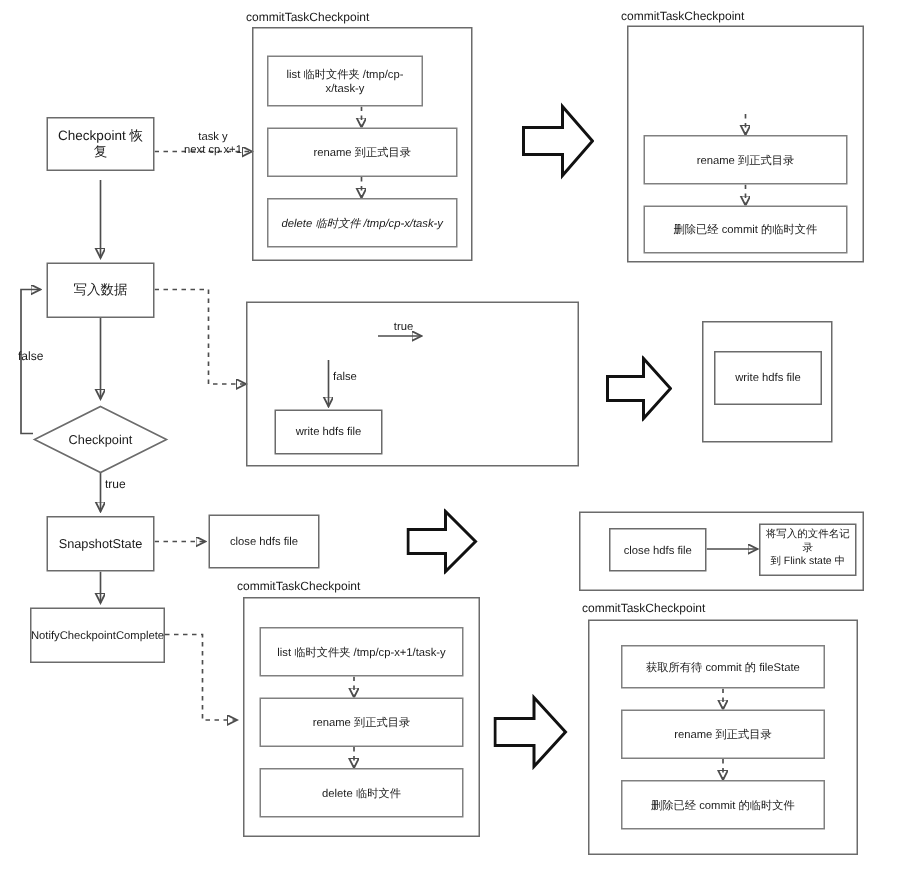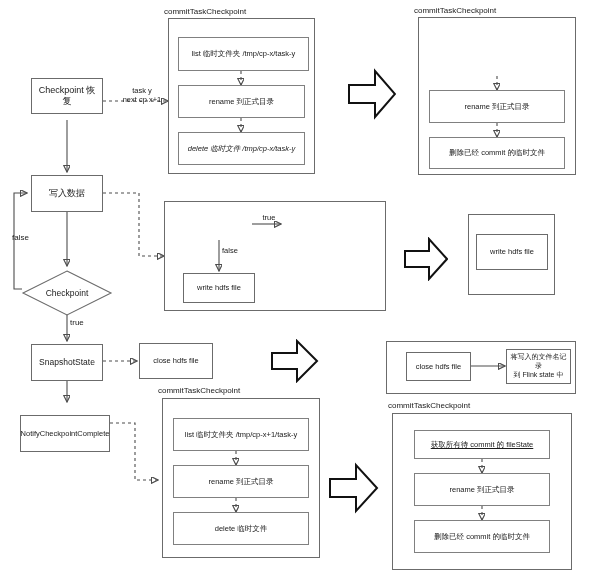--- a/index.html
+++ b/index.html
@@ -162,25 +162,25 @@
     <svg width="90" height="46" viewBox="0 0 90 46">
       <polygon points="45,1 89,23 45,45 1,23" fill="#ffffff" stroke="#6b6b6b" stroke-width="1.1"></polygon>
     </svg>
     <div class="diamond-label" style="font-size:8.5px;">Checkpoint</div>
   </div>
 
   <div class="edge-label" style="left:70px; top:318px; width:30px; font-size:8px; text-align:left;">true</div>
 
   <div class="node" style="left:31px; top:344px; width:72px; height:37px; font-size:8.5px;">SnapshotState</div>
 
-  <div class="node" style="left:20px; top:415px; width:90px; height:37px; font-size:7.5px;">NotifyCheckpointComplete</div>
+  <div class="node" style="left:20px; top:405px; width:90px; height:37px; font-size:7.5px;">NotifyCheckpointComplete</div>
 
   <div class="group-label" style="left:164px; top:7px; font-size:8px;">commitTaskCheckpoint</div>
   <div class="group" style="left:168px; top:18px; width:147px; height:156px;"></div>
-  <div class="node thin" style="left:178px; top:37px; width:131px; height:34px; font-size:7.5px;">list 临时文件夹 /tmp/cp-x/task-y</div>
+  <div class="node thin" style="left:178px; top:37px; width:104px; height:34px; font-size:7.5px;">list 临时文件夹 /tmp/cp-x/task-y</div>
   <div class="node thin" style="left:178px; top:85px; width:127px; height:33px; font-size:7.5px;">rename 到正式目录</div>
   <div class="node thin" style="left:178px; top:132px; width:127px; height:33px; font-size:7.5px;font-style:italic;">delete 临时文件 /tmp/cp-x/task-y</div>
 
   <div class="bigarrow" style="left:348px; top:68px; width:48px; height:52px;">
     <svg width="48" height="52" viewBox="0 0 48 52">
       <polygon points="1,17 27,17 27,3 47,26 27,49 27,35 1,35"></polygon>
     </svg>
   </div>
 
   <div class="group-label" style="left:414px; top:6px; font-size:8px;">commitTaskCheckpoint</div>
@@ -225,17 +225,17 @@
   <div class="node thin" style="left:173px; top:512px; width:136px; height:33px; font-size:7.5px;">delete 临时文件</div>
 
   <div class="bigarrow" style="left:329px; top:462px; width:50px; height:52px;">
     <svg width="50" height="52" viewBox="0 0 50 52">
       <polygon points="1,17 27,17 27,3 48,26 27,49 27,35 1,35"></polygon>
     </svg>
   </div>
 
   <div class="group-label" style="left:388px; top:401px; font-size:8px;">commitTaskCheckpoint</div>
   <div class="group" style="left:392px; top:413px; width:180px; height:157px;"></div>
-  <div class="node thin" style="left:414px; top:430px; width:136px; height:29px; font-size:7.5px;text-decoration:underline;">获取所有待 commit 的 fileState</div>
+  <div class="node thin" style="left:414px; top:430px; width:136px; height:29px; font-size:7.5px;">获取所有待 commit 的 fileState</div>
   <div class="node thin" style="left:414px; top:473px; width:136px; height:33px; font-size:7.5px;">rename 到正式目录</div>
   <div class="node thin" style="left:414px; top:520px; width:136px; height:33px; font-size:7.5px;">删除已经 commit 的临时文件</div>
 
 </div>
 
 </body></html>

